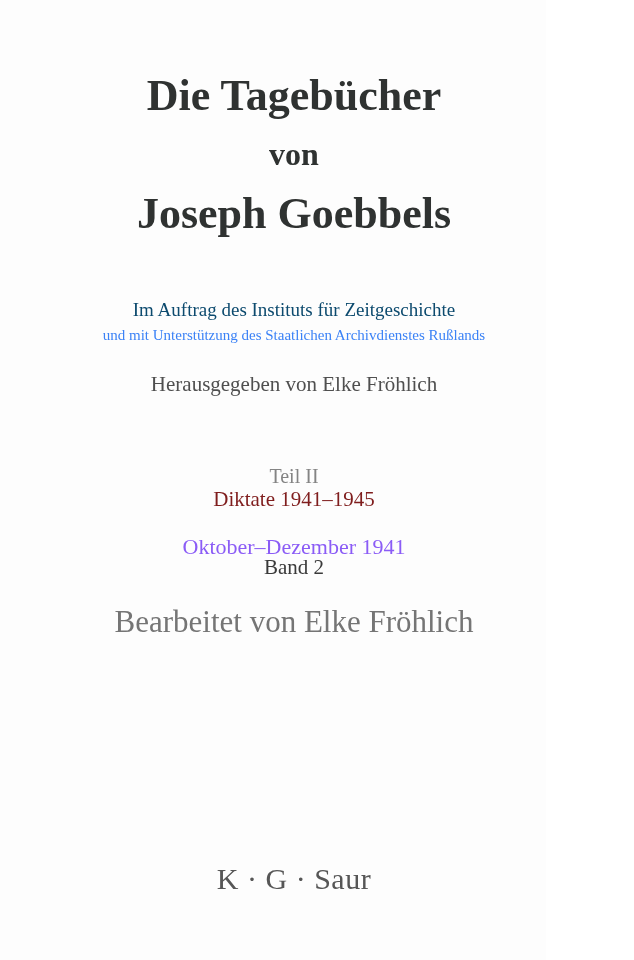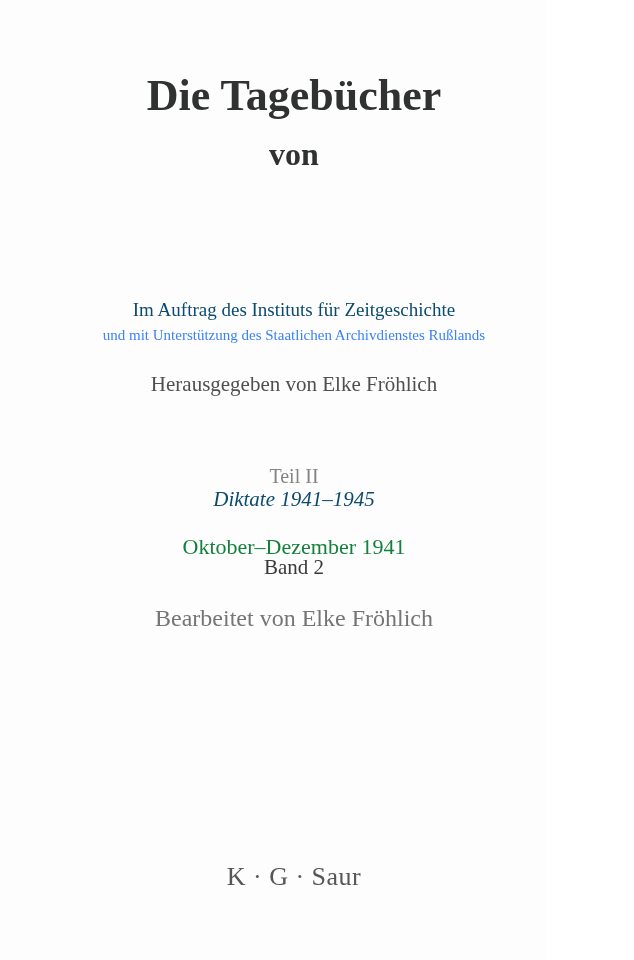--- a/index.html
+++ b/index.html
@@ -29,44 +29,45 @@
   .t1   { top: 74px;  font-size: 44px; }
   .t2   { top: 138px; font-size: 32px; }
   .t3   { top: 192px; font-size: 44px; }
   .c1   { top: 300px; font-size: 19px; }
   .c2   { top: 328px; font-size: 15px; }
   .ed   { top: 374px; font-size: 21px; }
   .vpart   { top: 466px; font-size: 20px; }
   .vseries { top: 489px; font-size: 21px; }
   .vband   { top: 513px; font-size: 21px; margin-top: 44px; }
   .vperiod { top: 536px; font-size: 22px; }
-  .comp { top: 606px; font-size: 24px; }
-  .pub  { top: 864px; font-size: 26px; letter-spacing: 0.5px; }
+  .comp { top: 606px; font-size: 31px; }
+  .pub  { top: 864px; font-size: 30px; letter-spacing: 0.5px; }
 </style>
 </head>
 <body>
 
 <div class="page" style="background-color: rgb(253, 253, 253);">
 
   <h1 class="line title-line t1" style="color: rgb(47, 50, 49);">Die Tagebücher</h1>
 
   <div class="line title-line t2" style="color: rgb(47, 50, 49);">von</div>
 
+  <h2 class="line title-line t3" style="color: rgb(47, 50, 49);">Joseph Goebbels</h2>
 
   <p class="line c1" style="color: #0c4a6e;">Im Auftrag des Instituts für Zeitgeschichte</p>
 
   <p class="line c2" style="color: #3b82f6;">und mit Unterstützung des Staatlichen Archivdienstes Rußlands</p>
 
   <p class="line vpart" style="color: rgb(132, 132, 132);">Teil II</p>
 
   <p class="line ed" style="color: rgb(79, 79, 79);">Herausgegeben von Elke Fröhlich</p>
 
-  <p class="line vseries" style="color: #0c4a6e; font-style: italic;">Diktate 1941–1945</p>
+  <p class="line vseries" style="color: #7f1d1d;">Diktate 1941–1945</p>
 
   <p class="line vband" style="color: rgb(58, 58, 58);">Band 2</p>
 
-  <p class="line vperiod" style="color: #15803d;">Oktober–Dezember 1941</p>
+  <p class="line vperiod" style="color: #8b5cf6;">Oktober–Dezember 1941</p>
 
   <p class="line comp" style="color: rgb(117, 117, 117);">Bearbeitet von Elke Fröhlich</p>
 
   <p class="line pub" style="color: rgb(86, 86, 86);">K · G · Saur</p>
 
 </div>
 
 </body></html>

